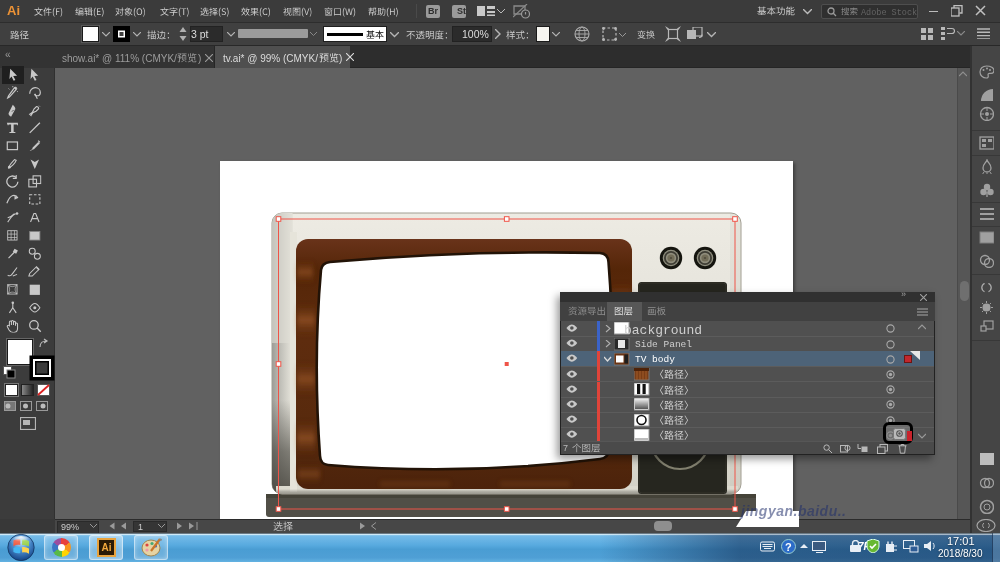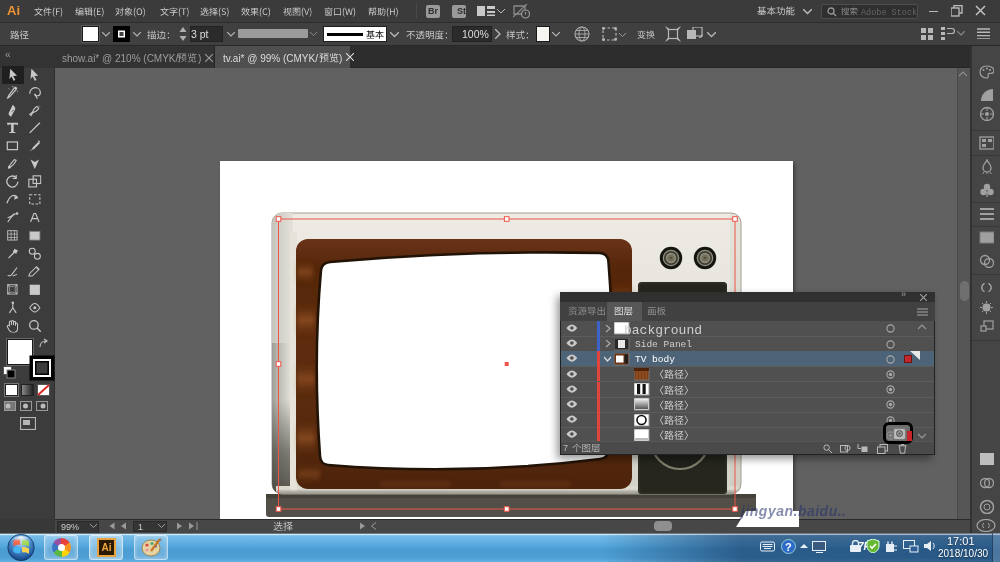--- a/index.html
+++ b/index.html
@@ -172,21 +172,21 @@
 <path d="M6 1.5h5a2 2 0 0 1 0 5H6" fill="none" stroke="#b8b8b8" stroke-width="1.2"></path>
   </svg>
 <svg class="abs" style="left:957px;top:31px" width="8" height="5">
     <path d="M0 0l4 4 4-4" stroke="#8a8a8a" fill="none" stroke-width="1.2"></path>
   </svg>
 <svg class="abs" style="left:977px;top:28px" width="13" height="11">
 <path d="M0 1h13M0 4.3h13M0 7.6h13M0 10.9h13" stroke="#b8b8b8" stroke-width="1.4"></path>
   </svg>
 <div class="abs" style="left:0;top:46px;width:1000px;height:22px;background:#2d2d2d;border-bottom:1px solid #252525"></div>
 <div class="abs" style="left:55px;top:46px;width:160px;height:22px;background:#333;border-right:1px solid #262626"></div>
-<div class="abs" style="left:62px;top:52.5px;font-size:10px;color:#9c9c9c">show.ai* @ 210% (CMYK/</div>
+<div class="abs" style="left:62px;top:52.5px;font-size:10px;color:#9c9c9c">show.ai* @ 111% (CMYK/</div>
 <svg class="abs" style="left:177px;top:50.5px" width="24" height="16" viewBox="0 -10.5 24 16">
     <path d="M6.7 -5V-3C6.7 -1.9 6.5 -0.6 4.1 0.2C4.3 0.4 4.5 0.6 4.6 0.8C7.1 -0.2 7.4 -1.7 7.4 -2.9V-5ZM7.2 -0.9C7.9 -0.4 8.7 0.3 9.1 0.8L9.6 0.3C9.2 -0.2 8.4 -0.9 7.8 -1.3ZM0.9 -6.1C1.5 -5.7 2.3 -5.1 2.8 -4.7H0.4V-4H2V-0.1C2 0 2 0.1 1.8 0.1C1.7 0.1 1.2 0.1 0.7 0.1C0.8 0.3 0.9 0.6 1 0.8C1.7 0.8 2.1 0.8 2.4 0.7C2.7 0.5 2.8 0.3 2.8 -0.1V-4H3.8C3.6 -3.5 3.4 -2.9 3.3 -2.6L3.8 -2.4C4.1 -3 4.4 -3.8 4.7 -4.6L4.2 -4.7L4.1 -4.7H3.4L3.6 -5C3.4 -5.1 3.1 -5.4 2.7 -5.6C3.3 -6.2 3.9 -6.9 4.4 -7.6L3.9 -8L3.8 -7.9H0.6V-7.2H3.3C3 -6.8 2.6 -6.3 2.2 -6L1.3 -6.6ZM5 -6.3V-1.5H5.7V-5.6H8.5V-1.5H9.2V-6.3H7.2L7.6 -7.3H9.6V-8H4.6V-7.3H6.8C6.7 -7 6.6 -6.6 6.5 -6.3Z M16.4 -6.3C16.9 -5.8 17.5 -5.1 17.8 -4.6L18.4 -5C18.2 -5.4 17.6 -6.1 17.1 -6.5ZM11.2 -7.8V-5H11.9V-7.8ZM13.2 -8.3V-4.7H14V-8.3ZM15.3 -1.8V-0.3C15.3 0.5 15.5 0.7 16.5 0.7C16.7 0.7 18.1 0.7 18.3 0.7C19.1 0.7 19.3 0.4 19.4 -0.8C19.2 -0.8 18.9 -0.9 18.7 -1C18.7 -0.1 18.6 0 18.2 0C17.9 0 16.8 0 16.6 0C16.1 0 16 -0 16 -0.3V-1.8ZM14.6 -3.3V-2.5C14.6 -1.7 14.3 -0.6 10.7 0.2C10.8 0.4 11 0.7 11.1 0.8C14.9 -0.1 15.4 -1.4 15.4 -2.5V-3.3ZM12 -4.4V-1.2H12.7V-3.7H17.4V-1.3H18.2V-4.4ZM15.9 -8.4C15.6 -7.3 15.1 -6.2 14.5 -5.4C14.7 -5.3 15 -5.1 15.2 -5C15.5 -5.5 15.8 -6.1 16.1 -6.7H19.4V-7.4H16.3C16.4 -7.7 16.5 -8 16.6 -8.3Z" fill="#9c9c9c"></path>
   </svg>
 <div class="abs" style="left:198px;top:52.5px;font-size:10px;color:#9c9c9c">)</div>
 <svg class="abs" style="left:205px;top:54px" width="8" height="8">
     <path d="M0 0l8 8M8 0l-8 8" stroke="#9c9c9c" stroke-width="1.1"></path>
   </svg>
 <div class="abs" style="left:215px;top:46px;width:135px;height:22px;background:#4f4f4f"></div>
 <div class="abs" style="left:223px;top:52.5px;font-size:10px;color:#dcdcdc">tv.ai* @ 99% (CMYK/</div>
 <svg class="abs" style="left:318.5px;top:50.5px" width="24" height="16" viewBox="0 -10.5 24 16">
@@ -845,13 +845,13 @@
   </svg>
 <svg class="abs" style="left:903px;top:540px" width="16" height="13">
     <rect x="0.5" y="0.5" width="11" height="8" fill="none" stroke="#e8eef5"></rect>
     <rect x="7" y="6" width="8" height="6" fill="#2e5c95" stroke="#e8eef5"></rect>
   </svg>
 <svg class="abs" style="left:924px;top:540px" width="12" height="12">
     <path d="M0 4v4h3l4 3V1L3 4z" fill="#e8eef5"></path>
     <path d="M9 3c1.5 1.5 1.5 4.5 0 6" stroke="#e8eef5" fill="none"></path>
   </svg>
 <div class="abs" style="left:947px;top:535px;color:#fff;font-size:11px;text-shadow:0 1px 2px rgba(0,0,0,0.5)">17:01</div>
-<div class="abs" style="left:938px;top:548px;color:#fff;font-size:10px;text-shadow:0 1px 2px rgba(0,0,0,0.5)">2018/10/30</div>
+<div class="abs" style="left:938px;top:548px;color:#fff;font-size:10px;text-shadow:0 1px 2px rgba(0,0,0,0.5)">2018/8/30</div>
 <div class="abs" style="left:992px;top:533px;width:8px;height:29px;background:rgba(180,210,240,0.25);border-left:1px solid rgba(10,30,60,0.6)"></div>
 </body></html>

